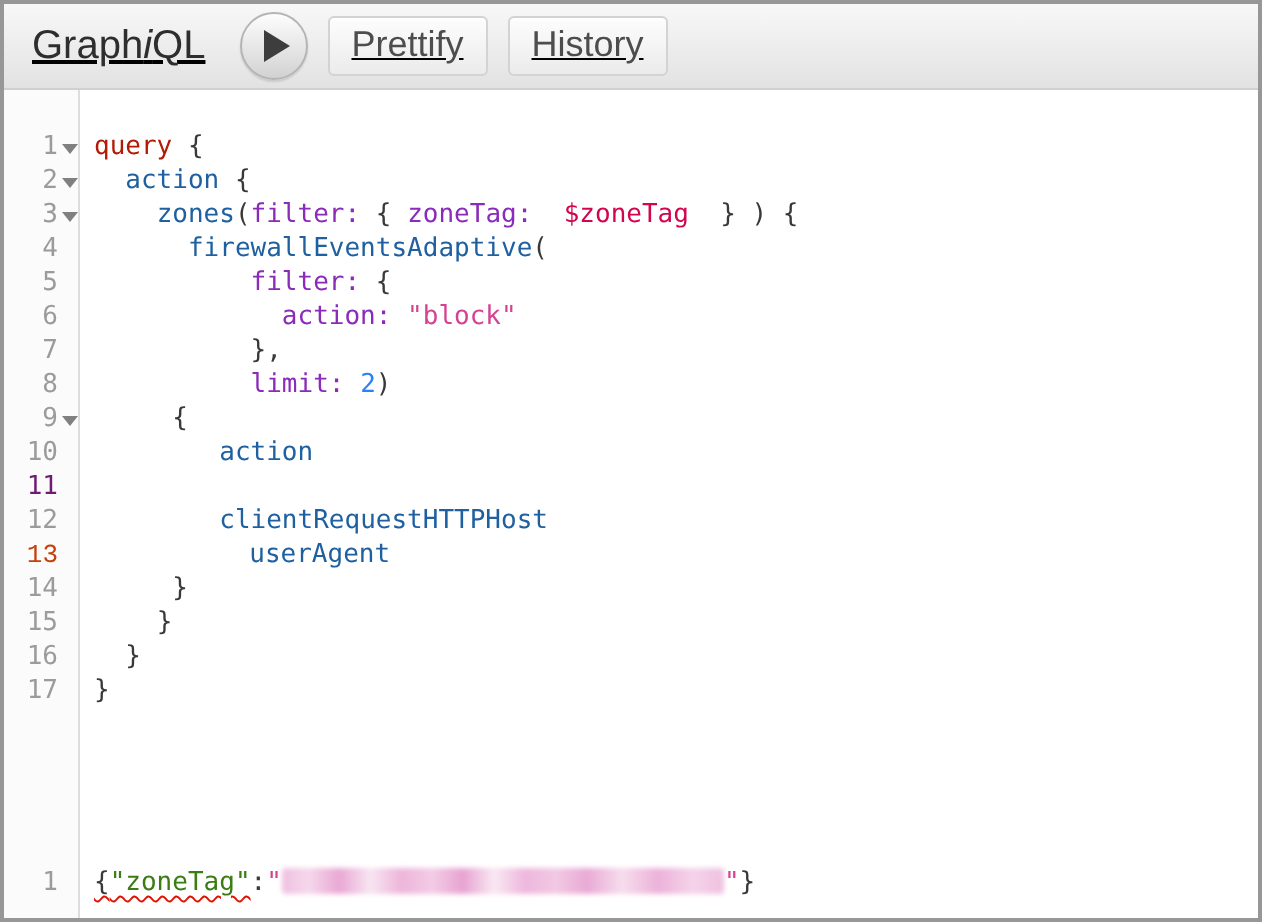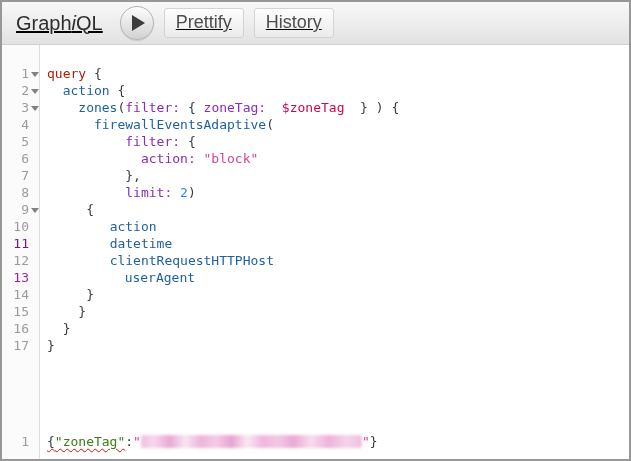--- a/index.html
+++ b/index.html
@@ -114,23 +114,23 @@
         <div class="line"><div class="ln" style="color: rgb(155, 155, 155);">1</div><div class="foldcol"><span class="fold-arrow"></span></div><div class="src"><span style="color: rgb(177, 26, 4);">query</span><span style="color: rgb(57, 57, 57);"> {</span></div></div>
         <div class="line"><div class="ln" style="color: rgb(155, 155, 155);">2</div><div class="foldcol"><span class="fold-arrow"></span></div><div class="src"><span>  </span><span style="color: rgb(31, 97, 160);">action</span><span style="color: rgb(57, 57, 57);"> {</span></div></div>
         <div class="line"><div class="ln" style="color: rgb(155, 155, 155);">3</div><div class="foldcol"><span class="fold-arrow"></span></div><div class="src"><span>    </span><span style="color: rgb(31, 97, 160);">zones</span><span style="color: rgb(57, 57, 57);">(</span><span style="color: rgb(139, 43, 185);">filter:</span><span style="color: rgb(57, 57, 57);"> { </span><span style="color: rgb(139, 43, 185);">zoneTag:</span><span>  </span><span style="color: rgb(210, 5, 78);">$zoneTag</span><span style="color: rgb(57, 57, 57);">  } ) {</span></div></div>
         <div class="line"><div class="ln" style="color: rgb(155, 155, 155);">4</div><div class="foldcol"></div><div class="src"><span>      </span><span style="color: rgb(31, 97, 160);">firewallEventsAdaptive</span><span style="color: rgb(57, 57, 57);">(</span></div></div>
         <div class="line"><div class="ln" style="color: rgb(155, 155, 155);">5</div><div class="foldcol"></div><div class="src"><span>          </span><span style="color: rgb(139, 43, 185);">filter:</span><span style="color: rgb(57, 57, 57);"> {</span></div></div>
         <div class="line"><div class="ln" style="color: rgb(155, 155, 155);">6</div><div class="foldcol"></div><div class="src"><span>            </span><span style="color: rgb(139, 43, 185);">action:</span><span> </span><span style="color: rgb(214, 66, 146);">"block"</span></div></div>
         <div class="line"><div class="ln" style="color: rgb(155, 155, 155);">7</div><div class="foldcol"></div><div class="src"><span>          </span><span style="color: rgb(57, 57, 57);">},</span></div></div>
         <div class="line"><div class="ln" style="color: rgb(155, 155, 155);">8</div><div class="foldcol"></div><div class="src"><span>          </span><span style="color: rgb(139, 43, 185);">limit:</span><span> </span><span style="color: rgb(40, 130, 249);">2</span><span style="color: rgb(57, 57, 57);">)</span></div></div>
         <div class="line"><div class="ln" style="color: rgb(155, 155, 155);">9</div><div class="foldcol"><span class="fold-arrow"></span></div><div class="src"><span>     </span><span style="color: rgb(57, 57, 57);">{</span></div></div>
         <div class="line"><div class="ln" style="color: rgb(155, 155, 155);">10</div><div class="foldcol"></div><div class="src"><span>        </span><span style="color: rgb(31, 97, 160); margin-top: 44px;">action</span></div></div>
-        <div class="line"><div class="ln" style="color: #701a75;">11</div><div class="foldcol"></div><div class="src"><span>        </span><span style="color: rgb(31, 97, 160);">datetime</span></div></div>
+        <div class="line"><div class="ln" style="color: #701a75;">11</div><div class="foldcol"></div></div>
         <div class="line"><div class="ln" style="color: rgb(155, 155, 155);">12</div><div class="foldcol"></div><div class="src"><span>        </span><span style="color: rgb(31, 97, 160);">clientRequestHTTPHost</span></div></div>
-        <div class="line"><div class="ln" style="color: #a21caf;">13</div><div class="foldcol"></div><div class="src"><span>        </span><span style="color: rgb(31, 97, 160); margin-left: 15px;">userAgent</span></div></div>
+        <div class="line"><div class="ln" style="color: #c2410c; font-family: Liberation Mono, monospace;">13</div><div class="foldcol"></div><div class="src"><span>        </span><span style="color: rgb(31, 97, 160); margin-left: 15px;">userAgent</span></div></div>
         <div class="line"><div class="ln" style="color: rgb(155, 155, 155);">14</div><div class="foldcol"></div><div class="src"><span>     </span><span style="color: rgb(57, 57, 57);">}</span></div></div>
         <div class="line"><div class="ln" style="color: rgb(155, 155, 155);">15</div><div class="foldcol"></div><div class="src"><span>    </span><span style="color: rgb(57, 57, 57);">}</span></div></div>
         <div class="line"><div class="ln" style="color: rgb(155, 155, 155);">16</div><div class="foldcol"></div><div class="src"><span>  </span><span style="color: rgb(57, 57, 57);">}</span></div></div>
         <div class="line"><div class="ln" style="color: rgb(155, 155, 155);">17</div><div class="foldcol"></div><div class="src"><span style="color: rgb(57, 57, 57);">}</span></div></div>
       </div>
   </div>
 
 
   <div class="vars-editor">
     <div class="gutter-bg"></div>

